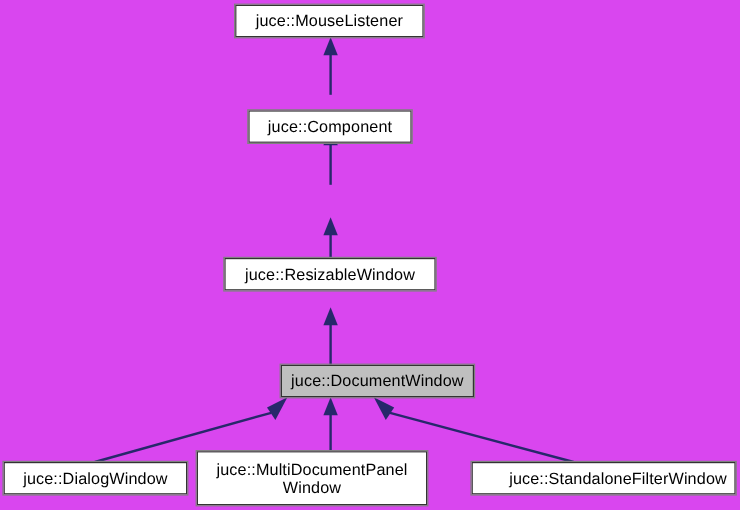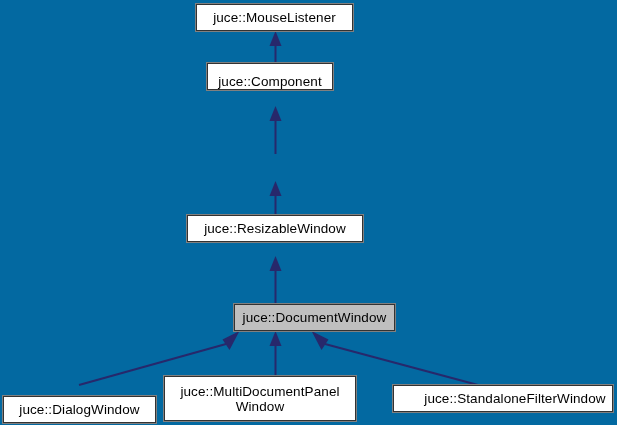--- a/index.html
+++ b/index.html
@@ -4,21 +4,21 @@
 <style>
   html, body {
     margin: 0;
     padding: 0;
     background: #ffffff;
   }
   #diagram-root {
     position: relative;
     width: 617px;
     height: 425px;
-    background: #0369a1;
+    background: #d946ef;
     font-family: "Liberation Sans", sans-serif;
     overflow: hidden;
   }
   #edge-layer {
     position: absolute;
     left: 0;
     top: 0;
     width: 617px;
     height: 425px;
   }
@@ -88,34 +88,34 @@
       <line x1="478" y1="385" x2="325" y2="344" stroke="#27286b" stroke-width="2"></line>
       <polygon points="311.5,331 321.5,350 328.5,339.5" fill="#27286b"></polygon>
     </g>
 
   </svg>
 
   <div class="uml-node" style="left:196px; top:4px; width:157px; height:27px;">
     <span class="node-label">juce::MouseListener</span>
   </div>
 
-  <div class="uml-node" style="left:207px; top:63px; width:126px; height:27px;align-items:flex-end;">
+  <div class="uml-node" style="left:207px; top:92px; width:136px; height:27px;">
     <span class="node-label">juce::Component</span>
   </div>
 
 
   <div class="uml-node" style="left:187px; top:215px; width:176px; height:27px;">
     <span class="node-label">juce::ResizableWindow</span>
   </div>
 
   <div class="uml-node highlight" style="left:188px; top:304px; width:161px; height:27px;margin-left:46px;">
     <span class="node-label">juce::DocumentWindow</span>
   </div>
 
-  <div class="uml-node" style="left:3px; top:396px; width:153px; height:27px;">
+  <div class="uml-node" style="left:3px; top:385px; width:153px; height:27px;">
     <span class="node-label">juce::DialogWindow</span>
   </div>
 
   <div class="uml-node" style="left:164px; top:376px; width:192px; height:45px;">
     <span class="node-label">juce::MultiDocumentPanel
 Window</span>
   </div>
 
   <div class="uml-node" style="left:393px; top:385px; width:220px; height:27px;padding-left:24px;">
     <span class="node-label">juce::StandaloneFilterWindow</span>

